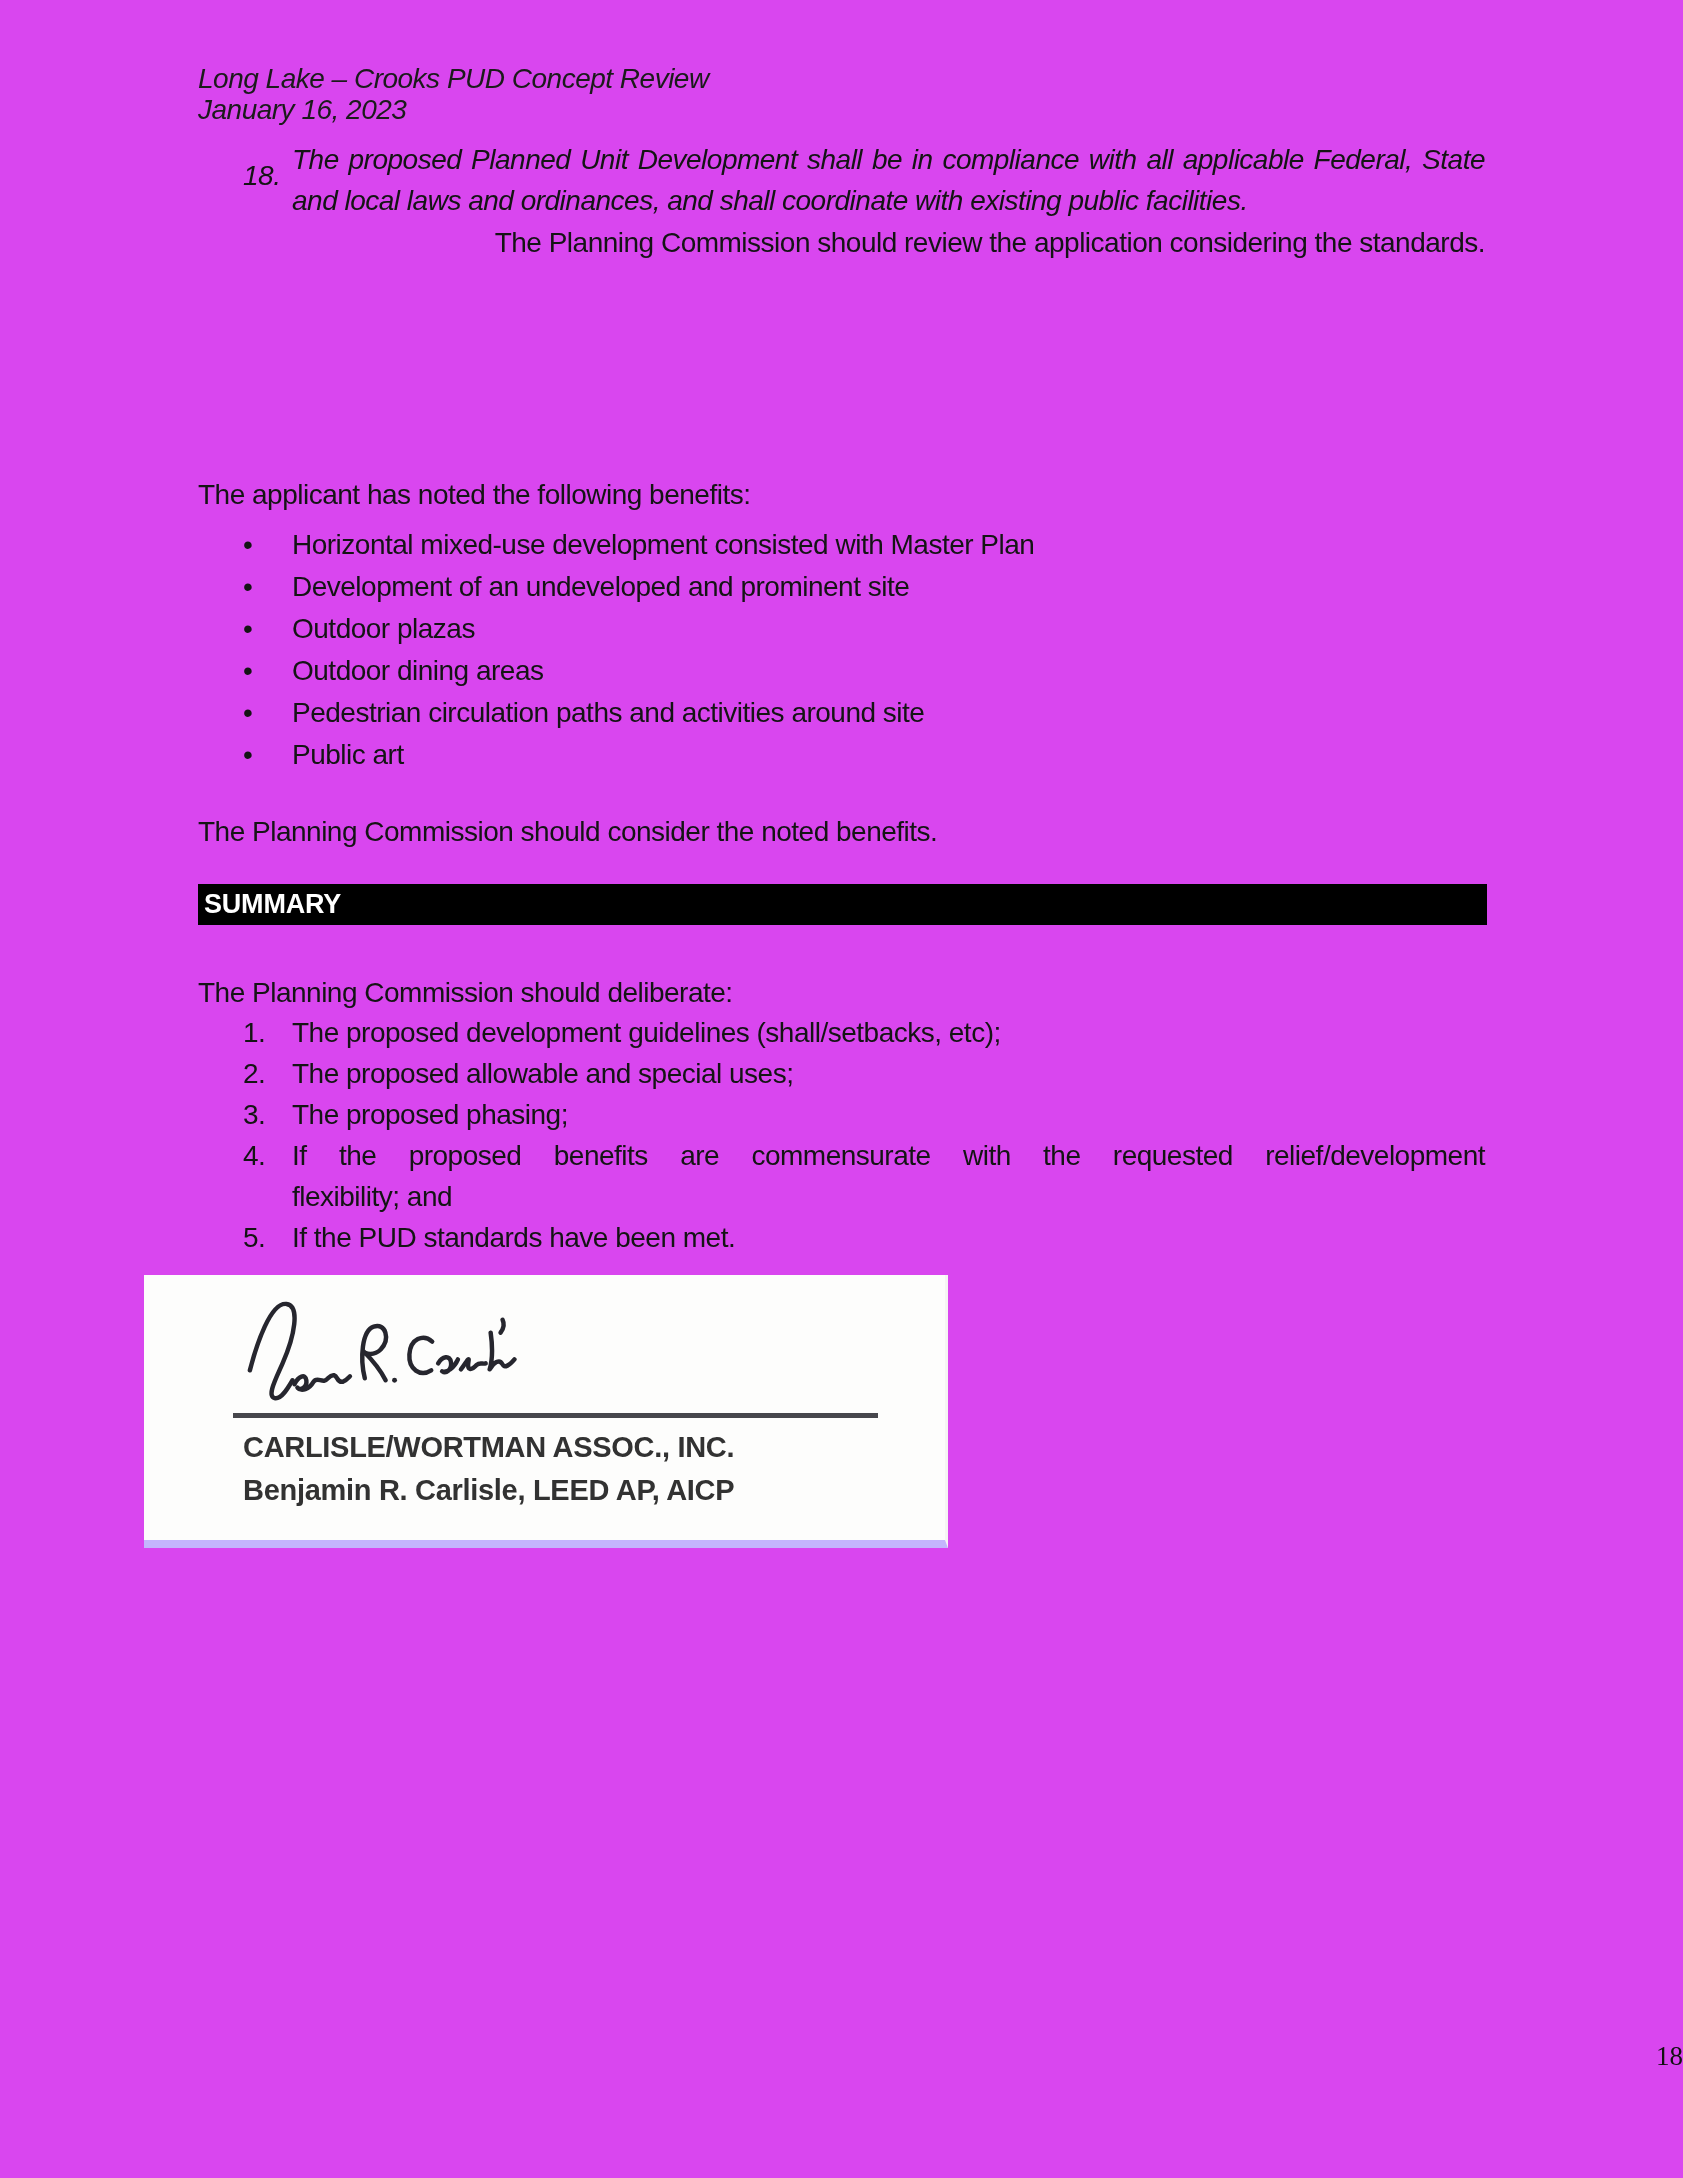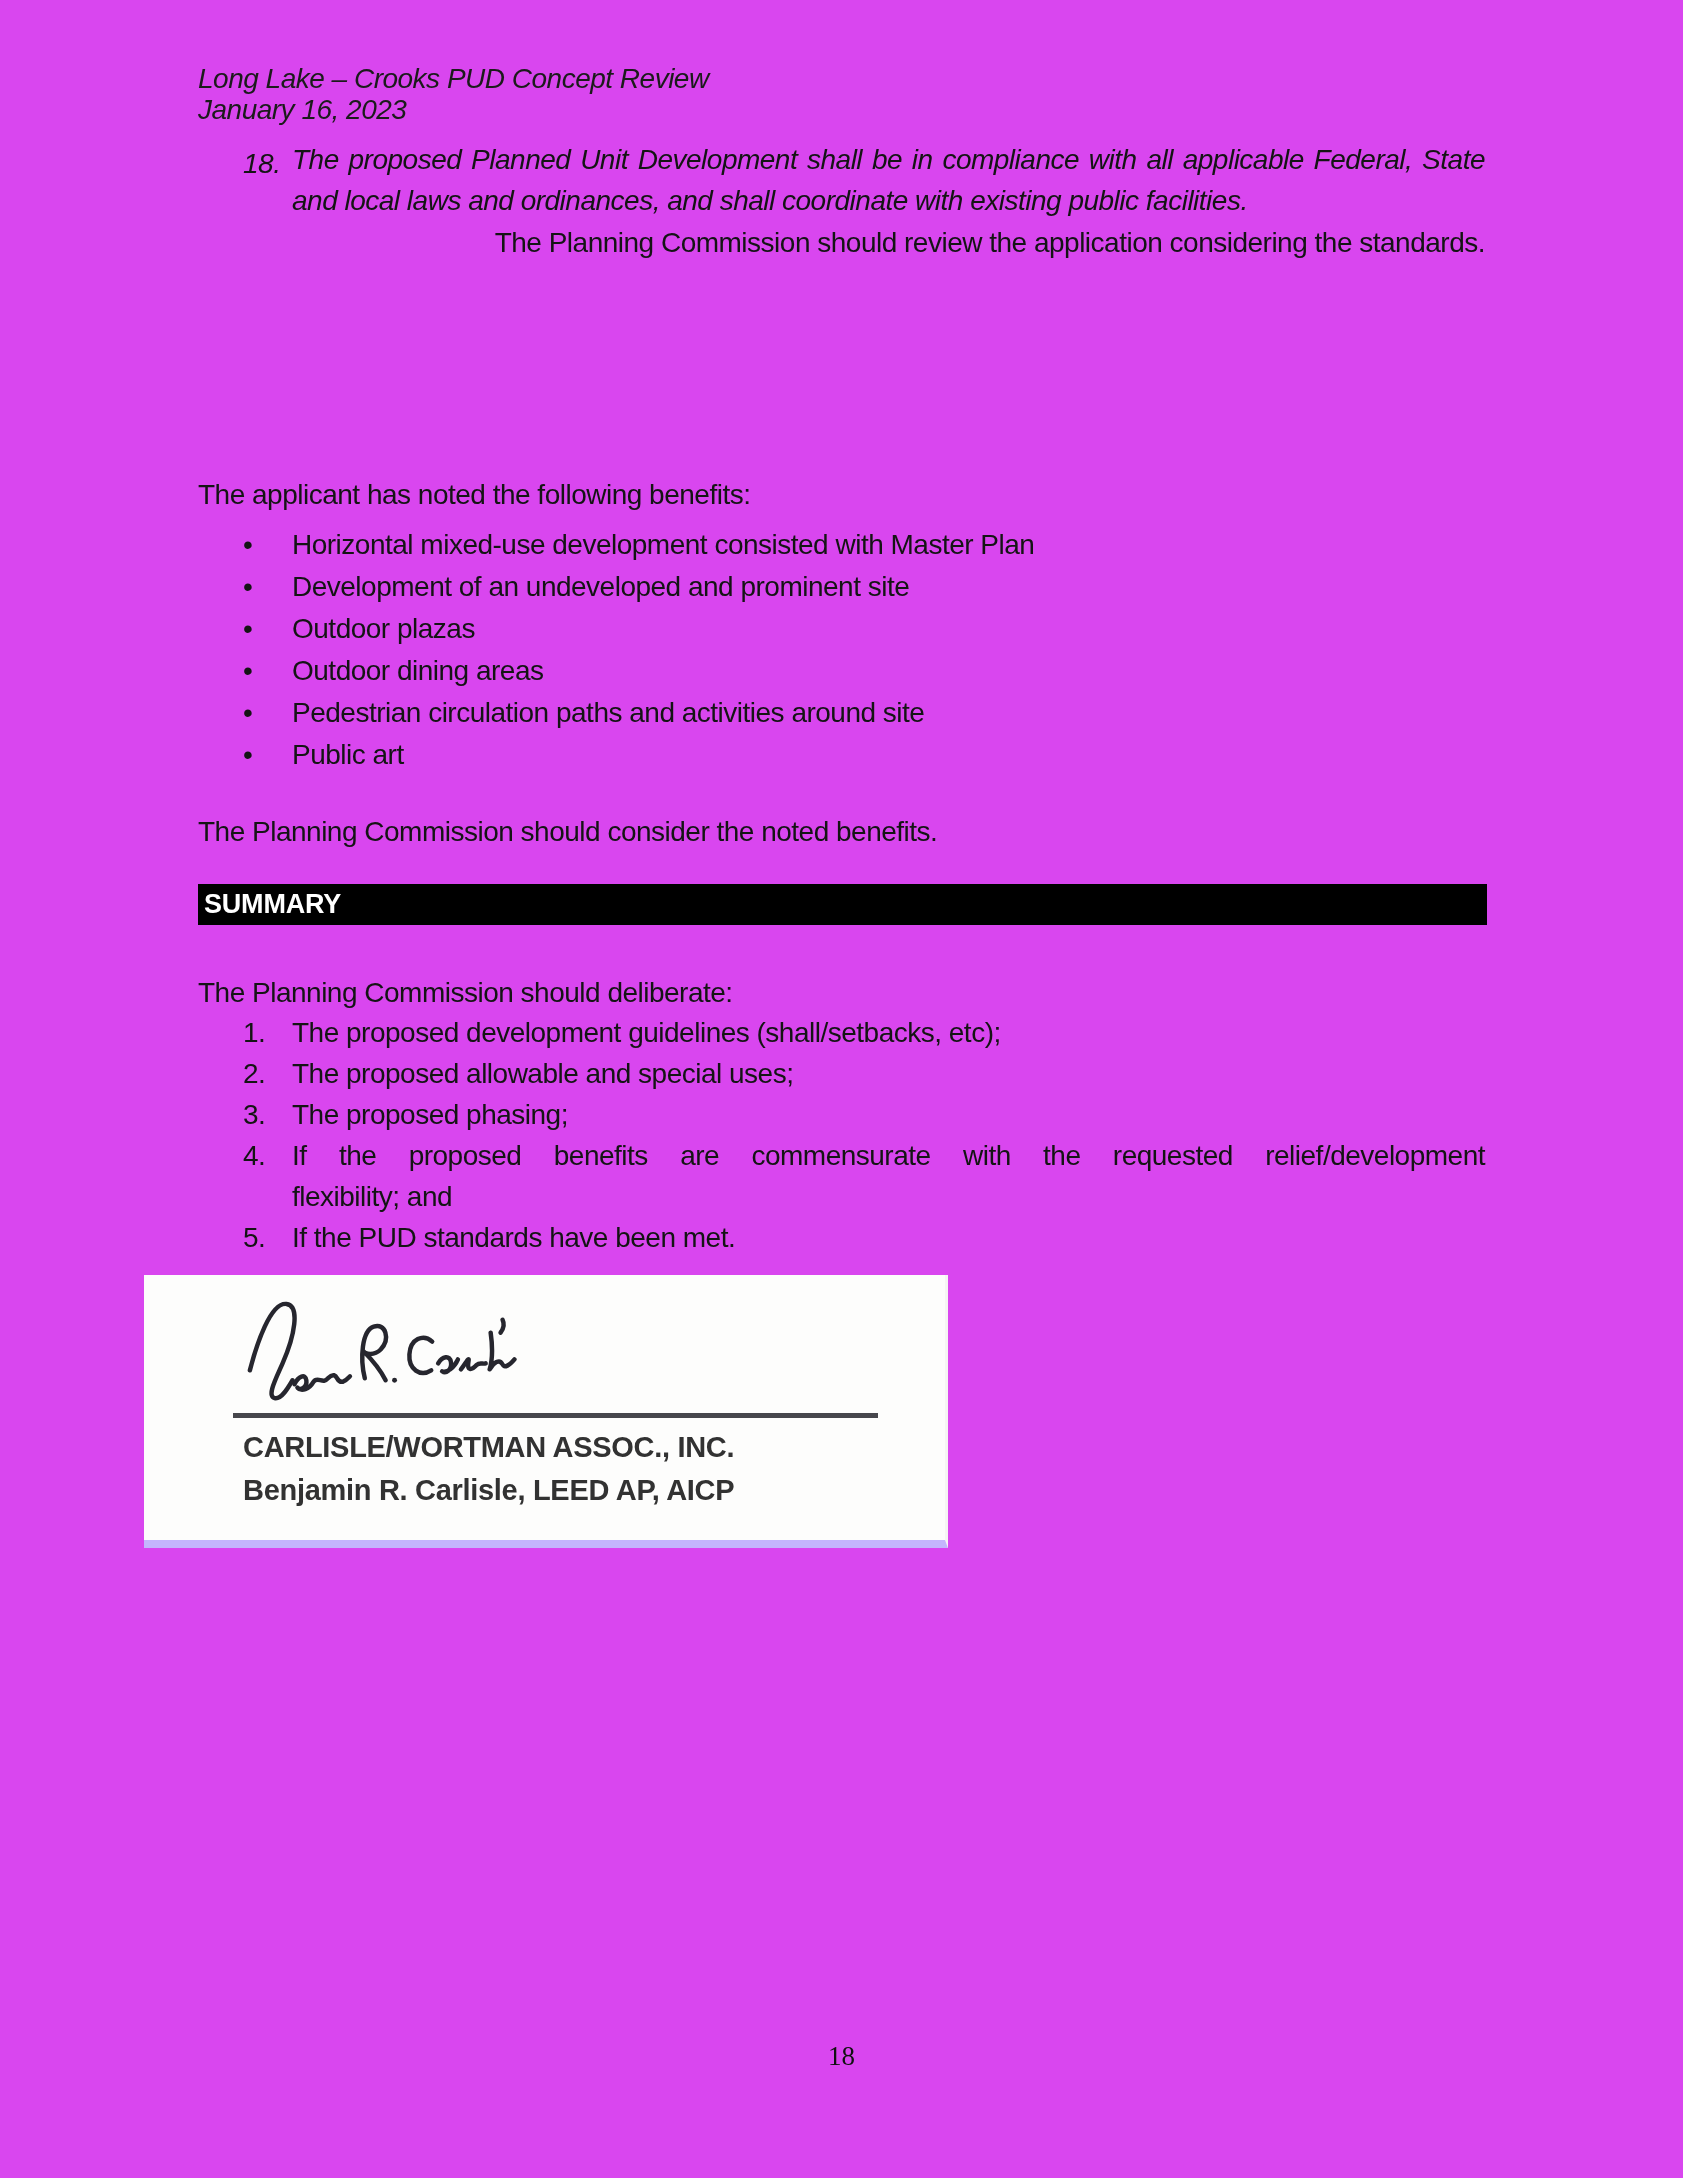--- a/index.html
+++ b/index.html
@@ -13,21 +13,21 @@
     overflow:hidden;
     text-decoration:underline;
   }
   .abs{position:absolute;}
   
   .doc-header{left:198px;top:63px;width:1287px;font-size:28px;line-height:31px;font-style:italic;color:#1b1b1b;}
   
   .body-text{font-size:28px;line-height:41px;color:#141414;}
   
   .hang{position:relative;padding-left:94px;}
-  .hang .marker{position:absolute;left:45px;top:4px;}
+  .hang .marker{position:absolute;left:45px;top:16px;}
   .jline{text-align:justify;text-align-last:justify;}
   
   .section-bar{
     left:198px;width:1289px;height:41px;background:#000000;
     color:#ffffff;font-size:27px;font-weight:bold;line-height:41px;
     padding-left:14px;box-sizing:border-box;letter-spacing:-0.2px;
   }
   
   .plain-list{list-style:none;margin:0;padding:0;}
   .plain-list li{position:relative;padding-left:94px;line-height:42px;}
@@ -41,21 +41,21 @@
     background:#fdfdfc;
     border-right:3px solid #f5f5f3;
     border-bottom:8px solid #c4b5fd;
     box-sizing:border-box;
   }
   .sig-svg{position:absolute;left:91px;top:10px;}
   .sig-line{position:absolute;left:89px;top:138px;width:645px;height:5px;background:#47474c;}
   .sig-company{position:absolute;left:99px;top:156px;font-size:29px;font-weight:bold;color:#323232;letter-spacing:-0.3px;}
   .sig-name{position:absolute;left:99px;top:199px;font-size:29px;font-weight:bold;color:#323232;letter-spacing:-0.3px;}
   
-  .page-num{left:0;top:2041px;width:1683px;text-align:center;
+  .page-num{left:0;top:2041px;width:1683px;text-align:right;
     font-family:"Liberation Serif", serif;font-size:27px;color:#111;letter-spacing:0;}
 </style>
 </head>
 <body>
 
 <div class="page">
 
   <div class="abs doc-header">
     <div>Long Lake – Crooks PUD Concept Review</div>
     <div>January 16, 2023</div>

